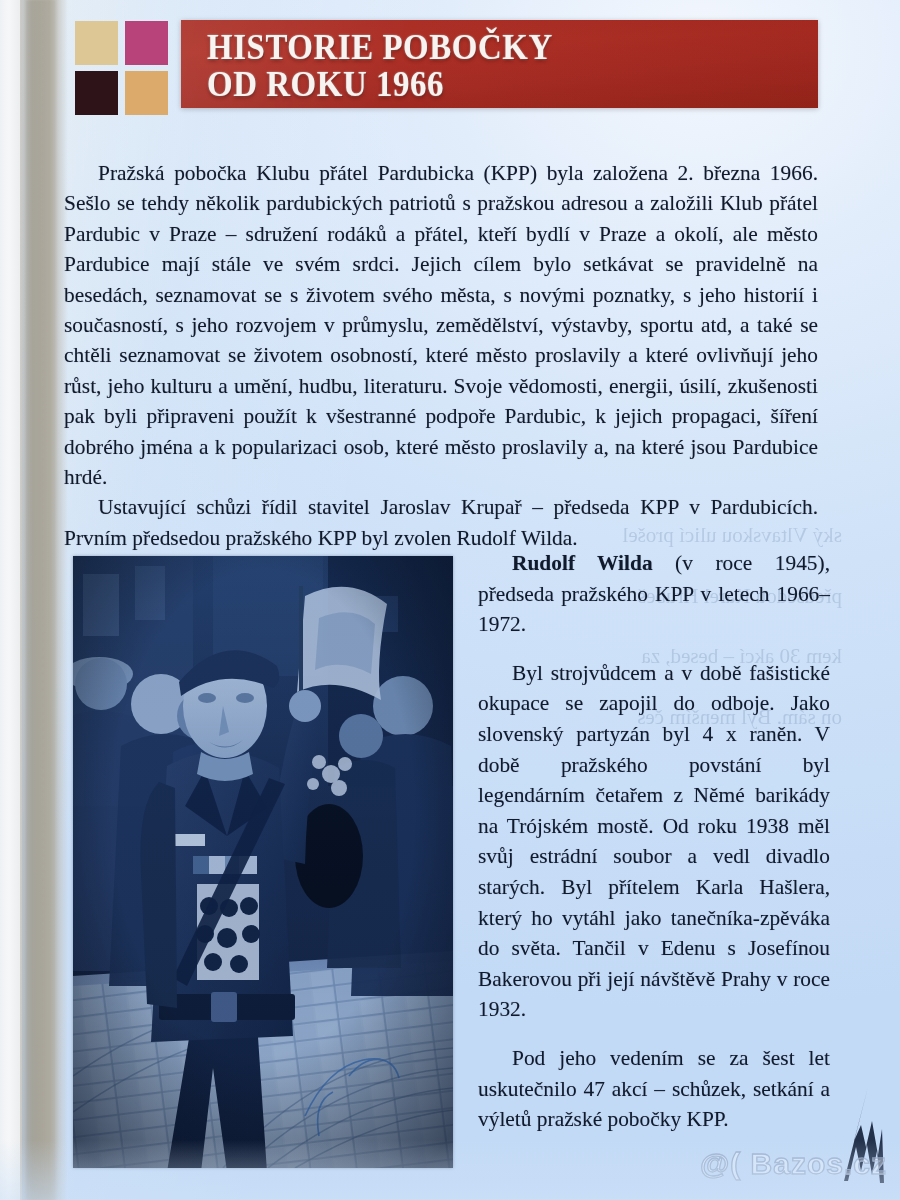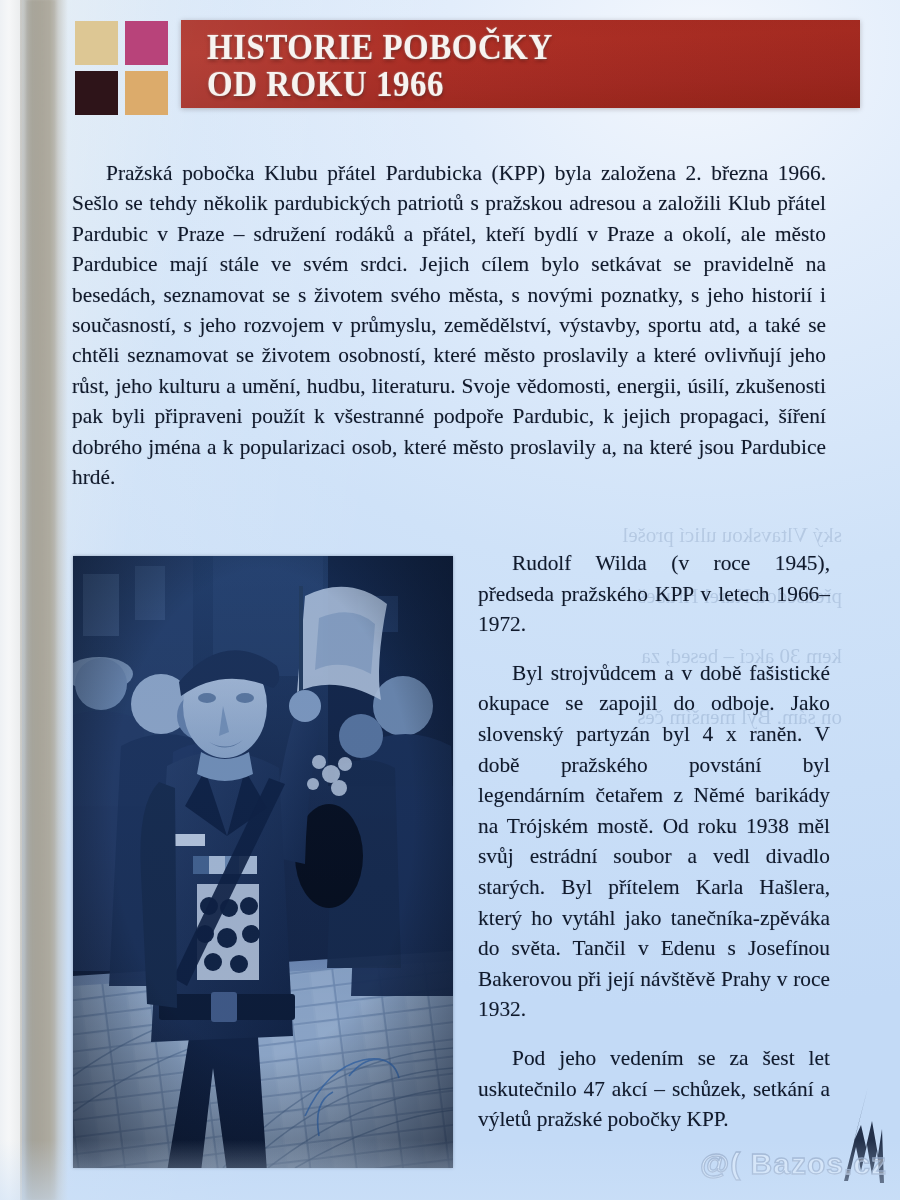--- a/index.html
+++ b/index.html
@@ -69,21 +69,20 @@
   }
   .swatch { width: 100%; height: 100%; }
 
   
   .banner {
     position: absolute;
     left: 181px; top: 20px;
     width: 637px; height: 88px;
     background: linear-gradient(178deg, #a82a21 0%, #ac2c22 30%, #a32820 70%, #992419 100%);
     box-shadow: 0 1px 5px rgba(40,20,16,0.25);
-    padding-left: 42px;
   }
   .banner-gloss {
     position: absolute; inset: 0;
     background: linear-gradient(100deg, rgba(255,255,255,0.10) 0%, rgba(255,255,255,0.02) 35%, rgba(0,0,0,0.05) 100%);
   }
   .banner-title {
     position: absolute;
     left: 26px; top: 9px;
     color: #f7f3f0;
     font-family: "Liberation Serif", "DejaVu Serif", serif;
@@ -96,21 +95,21 @@
       1px 1px 0 rgba(90,20,14,0.55),
       0 2px 4px rgba(60,12,8,0.45);
     transform: scaleX(0.94);
     transform-origin: left center;
     white-space: pre-line;
   }
 
   
   .maintext {
     position: absolute;
-    left: 72px; top: 158px;
+    left: 64px; top: 158px;
     width: 754px;
     color: #111a2b;
     font-size: 21.4px;
     line-height: 30.4px;
     text-align: justify;
     text-shadow: 0 0 1px rgba(20,30,55,0.30);
   }
   .maintext p { margin: 0; text-indent: 34px; }
 
   
@@ -130,21 +129,21 @@
     left: 478px; top: 548px;
     width: 352px;
     color: #101a2c;
     font-size: 21.4px;
     line-height: 30.6px;
     text-align: justify;
     text-shadow: 0 0 1px rgba(20,30,55,0.28);
   }
   .sidecol p { margin: 0; text-indent: 34px; }
   .sidecol p.gap { margin-top: 18px; }
-  .sidecol b { font-weight: 400; }
+  .sidecol b { font-weight: 700; }
 
   
   .showthrough {
     position: absolute;
     left: 470px; top: 520px;
     width: 372px; height: 680px;
     color: #33507e;
     opacity: 0.17;
     font-size: 21px;
     line-height: 30.6px;
@@ -207,20 +206,21 @@
   </div>
 
   <div class="banner">
     <div class="banner-gloss"></div>
     <div class="banner-title">HISTORIE POBOČKY
 OD ROKU 1966</div>
   </div>
 
   <div class="maintext">
     <p>Pražská pobočka Klubu přátel Pardubicka (KPP) byla založena 2. března 1966. Sešlo se tehdy několik pardubických patriotů s pražskou adresou a založili Klub přátel Pardubic v Praze – sdružení rodáků a přátel, kteří bydlí v Praze a okolí, ale město Pardubice mají stále ve svém srdci. Jejich cílem bylo setkávat se pravidelně na besedách, seznamovat se s životem svého města, s novými poznatky, s jeho historií i současností, s jeho rozvojem v průmyslu, zemědělství, výstavby, sportu atd, a také se chtěli seznamovat se životem osobností, které město proslavily a které ovlivňují jeho růst, jeho kulturu a umění, hudbu, literaturu. Svoje vědomosti, energii, úsilí, zkušenosti pak byli připraveni použít k všestranné podpoře Pardubic, k jejich propagaci, šíření dobrého jména a k popularizaci osob, které město proslavily a, na které jsou Pardubice hrdé.</p>
+    <p>Ustavující schůzi řídil stavitel Jaroslav Krupař – předseda KPP v Pardubicích. Prvním předsedou pražského KPP byl zvolen Rudolf Wilda.</p>
   </div>
 
   <div class="photo">
     <svg viewBox="0 0 380 612" preserveAspectRatio="none">
       <defs>
         <linearGradient id="skyBg" x1="0" y1="0" x2="0" y2="1">
           <stop offset="0%" stop-color="#243b5e"></stop>
           <stop offset="45%" stop-color="#16233d"></stop>
           <stop offset="100%" stop-color="#0f1a30"></stop>
         </linearGradient>

